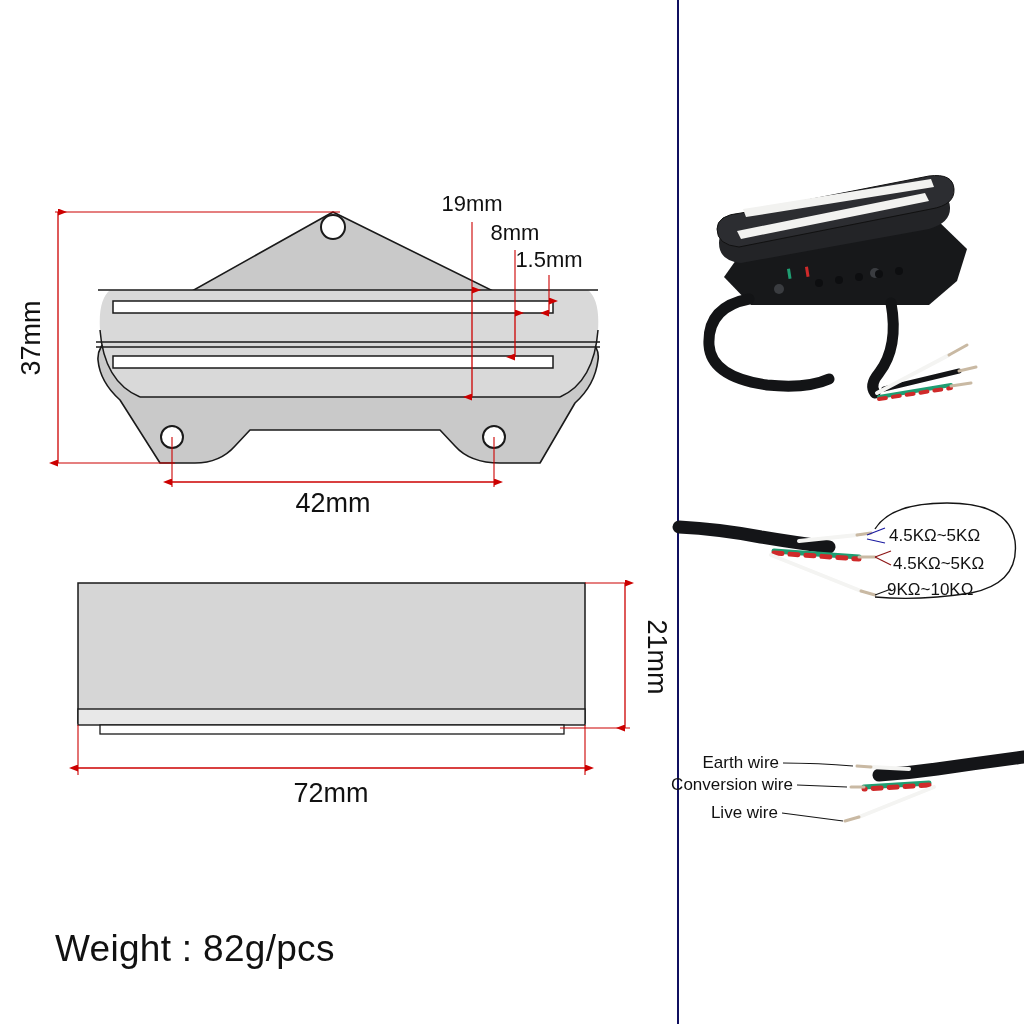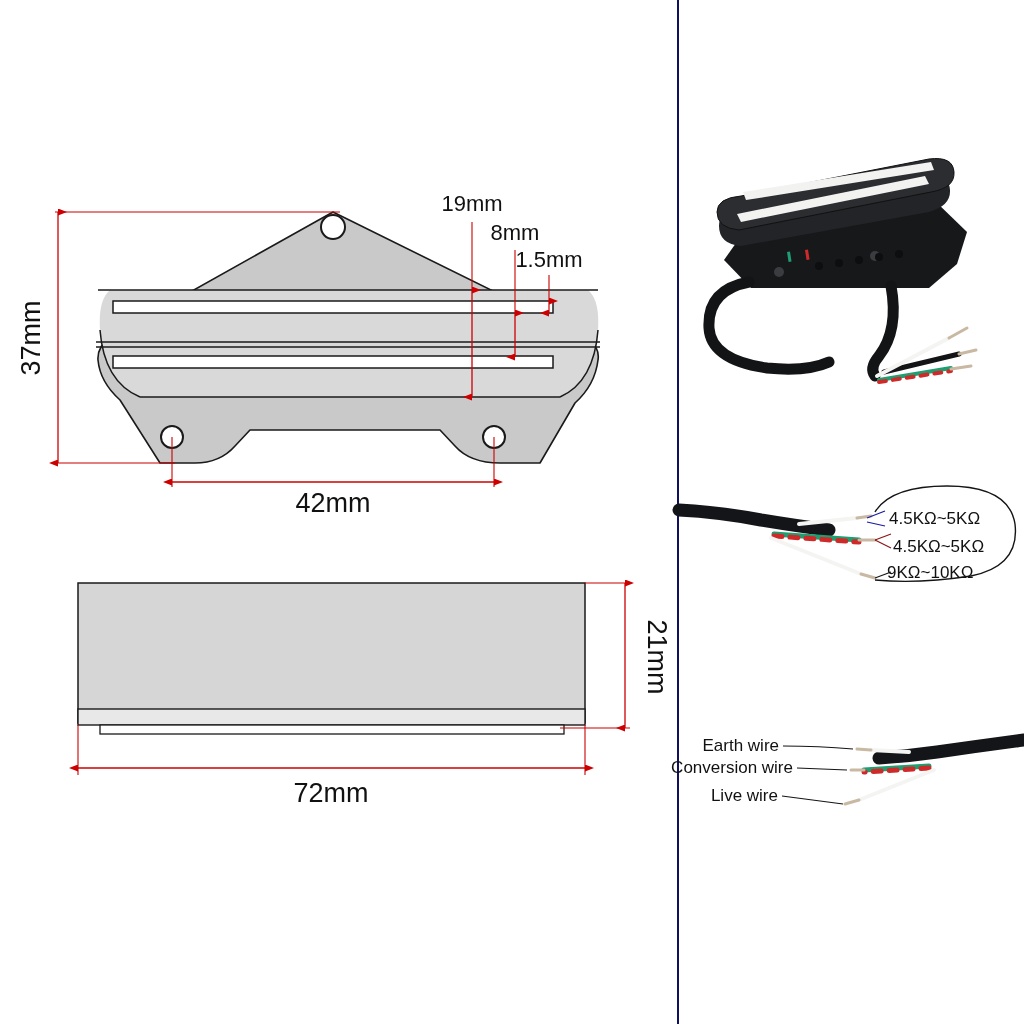--- a/index.html
+++ b/index.html
@@ -29,21 +29,21 @@
   .left-panel {
     position: absolute;
     left: 0;
     top: 0;
     width: 677px;
     height: 1024px;
   }
   .right-panel {
     position: absolute;
     left: 679px;
-    top: 0;
+    top: 17px;
     width: 345px;
     height: 992px;
   }
   svg { display: block; overflow: visible; }
   .dimtext {
     font-family: "Liberation Sans", sans-serif;
     fill: #111111;
   }
   .weight-text {
     position: absolute;
@@ -190,20 +190,21 @@
       </g>
 
       <g>
         <line x1="78" y1="160" x2="78" y2="210" stroke="#cc0000" stroke-width="1.1"></line>
         <line x1="585" y1="160" x2="585" y2="210" stroke="#cc0000" stroke-width="1.1"></line>
         <line x1="78" y1="203" x2="585" y2="203" stroke="#cc0000" stroke-width="1.3" marker-start="url(#arrL)" marker-end="url(#arrR)"></line>
         <text class="dimtext" x="331" y="237" font-size="27" text-anchor="middle">72mm</text>
       </g>
     </svg>
 
+    <div class="weight-text">Weight : 82g/pcs</div>
   </div>
 
   <div class="right-panel">
 
     <svg width="345" height="280" viewBox="0 0 345 280" style="position:absolute;left:0;top:140px;">
       <g>
 
         <path d="M 45 120 L 62 96 L 255 60 L 288 92 L 278 124 L 250 148 L 72 148 Z" fill="#17181a"></path>
 
         <circle cx="100" cy="132" r="5" fill="#3a3c40"></circle>

